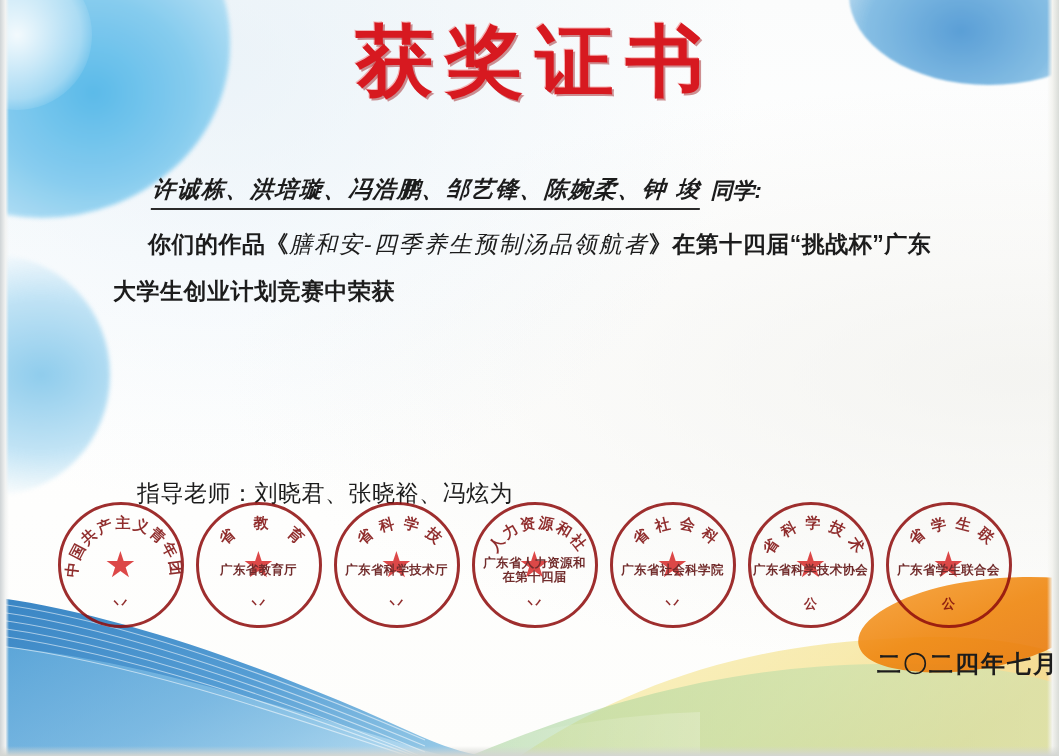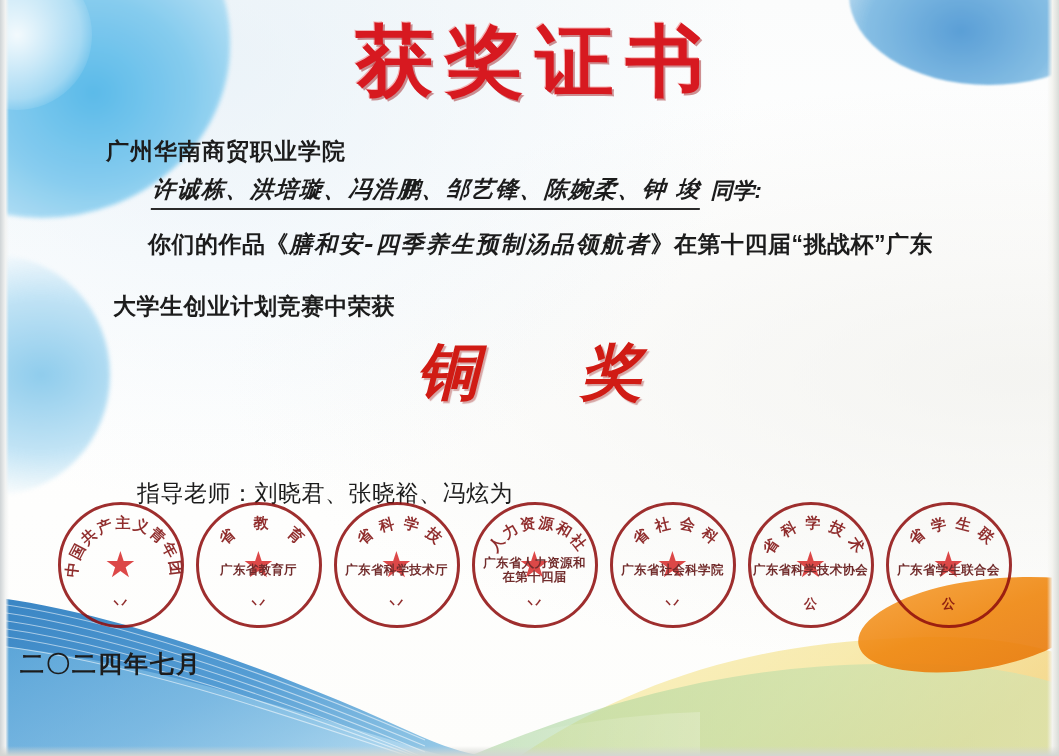--- a/index.html
+++ b/index.html
@@ -131,27 +131,27 @@
     left: 148px;
     top: 229px;
     font-size: 23px;
     font-weight: 700;
     letter-spacing: .5px;
     white-space: nowrap;
   }
   .work-title {
     font-family: "DejaVu Serif", "Liberation Serif", serif;
     font-style: italic;
-    font-weight: 700;
+    font-weight: 400;
     letter-spacing: 2px;
   }
   .body-p2 {
     position: absolute;
     left: 113px;
-    top: 291px;
+    top: 276px;
     font-size: 23px;
     font-weight: 700;
     letter-spacing: .5px;
   }
   .award-level {
     position: absolute;
     top: 330px;
     left: 0; right: 0;
     text-align: center;
     font-family: "DejaVu Serif", "Liberation Serif", serif;
@@ -236,21 +236,21 @@
     bottom: 12px;
     transform: translateX(-50%);
     font-size: 13px;
     color: #7e1111;
     font-weight: 700;
   }
   .date-line {
     position: absolute;
     top: 648px;
     left: 0; right: 0;
-    text-align: left;
+    text-align: right;
     font-size: 24px;
     font-weight: 700;
     letter-spacing: 2px;
     padding-left: 20px;
   }
 </style>
 </head>
 <body>
 
 <div id="certificate">
@@ -312,34 +312,32 @@
       <path d="M0,120 C130,136 282,188 408,230"></path>
     </g>
 
     <path d="M430,230 C520,206 600,190 700,186 L700,230 Z" fill="url(#gFade)" opacity=".4"></path>
   </svg>
 
   <div class="content">
 
     <div class="cert-title">获奖证书</div>
 
-    <div class="school-line">广州华南商贸职业学院</div>
 
     <div class="names-line">
       <span class="names-script">许诚栋、洪培璇、冯浩鹏、邹艺锋、陈婉柔、钟 埈</span>
       <span class="names-suffix">同学:</span>
     </div>
 
     <div class="body-p1">
       <span>你们的作品《</span><span class="work-title">膳和安-四季养生预制汤品领航者</span><span>》在第十四届“挑战杯”广东</span>
     </div>
 
     <div class="body-p2">大学生创业计划竞赛中荣获</div>
 
-    <div class="award-level">铜 奖</div>
 
     <div class="teachers-line">指导老师：刘晓君、张晓裕、冯炫为</div>
 
     <div class="seal-row">
 
       <div class="seal">
         <svg class="arc" viewBox="0 0 126 126">
           <defs>
               <path id="arc0" d="M 16,70 A 47,47 0 0 1 110,70"></path>
             </defs>

